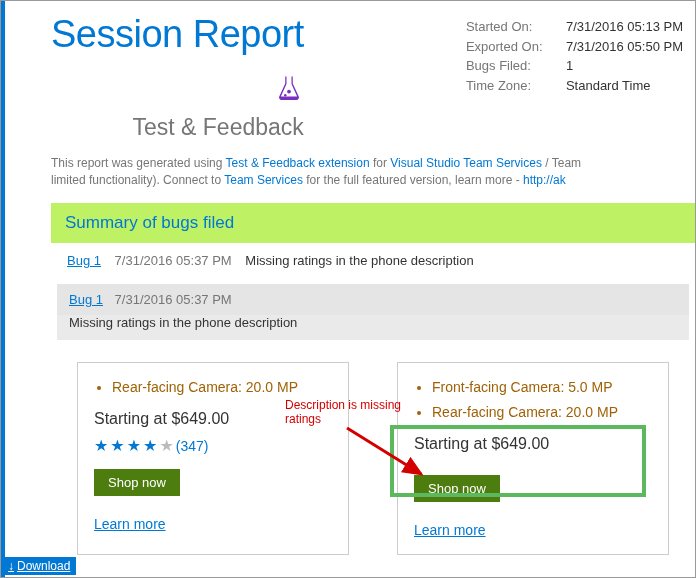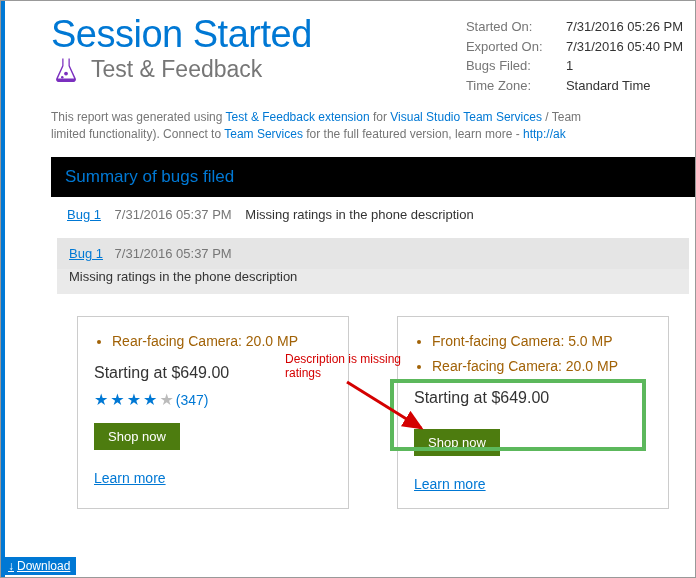--- a/index.html
+++ b/index.html
@@ -38,39 +38,40 @@
     margin-right: 12px;
     margin-top: 4px;
     font-size: 13px;
     color: #333;
   }
   .meta-row { display: flex; line-height: 1.5; align-items: center; }
   .meta-label { color: #767676; width: 100px; }
   .meta-val { }
   .subtitle-row {
     display: flex;
-    align-items: flex-start;
-    margin-top: 0;
+    align-items: flex-end;
+    margin-top: 18px;
     gap: 10px;
+    flex-direction: column;
   }
   .flask-icon svg { display: block; }
   .subtitle {
     font-size: 23px;
     font-weight: 300;
     color: #767676;
   }
   .intro {
     margin-top: 14px;
     font-size: 12px;
     color: #767676;
     line-height: 1.4;
   }
   .intro a { color: #0078d4; text-decoration: none; }
   .section-head {
-    background: #000000;
+    background: #bef264;
     margin-top: 14px;
     padding: 10px 14px;
     font-size: 17px;
     font-weight: 400;
     color: #0078d4;
   }
   .bug-summary {
     padding: 10px 16px;
     font-size: 13px;
   }
@@ -172,40 +173,40 @@
   }
 </style>
 </head>
 <body>
 
 <div class="accent-bar"></div>
 
 <div class="content">
   <div class="top-row">
     <div>
-      <div class="title">Session Started</div>
+      <div class="title">Session Report</div>
       <div class="subtitle-row">
         <span class="flask-icon">
           <svg width="30" height="30" viewBox="0 0 24 24">
             <path fill="#7b2fbf" d="M9 2v5.5L4.2 18c-.6 1.3.4 2.8 1.8 2.8h12c1.4 0 2.4-1.5 1.8-2.8L15 7.5V2h-1v6l4.5 10H5.5L10 8V2H9z"></path>
             <circle fill="#7b2fbf" cx="12" cy="14" r="1.5"></circle>
             <circle fill="#7b2fbf" cx="9" cy="17" r="1"></circle>
           </svg>
         </span>
         <span class="subtitle">Test &amp; Feedback</span>
       </div>
     </div>
     <div class="meta">
       <div class="meta-row">
         <span class="meta-label">Started On:</span>
-        <span class="meta-val">7/31/2016 05:26 PM</span>
+        <span class="meta-val">7/31/2016 05:13 PM</span>
       </div>
       <div class="meta-row">
         <span class="meta-label">Exported On:</span>
-        <span class="meta-val">7/31/2016 05:40 PM</span>
+        <span class="meta-val">7/31/2016 05:50 PM</span>
       </div>
       <div class="meta-row">
         <span class="meta-label">Bugs Filed:</span>
         <span class="meta-val">1</span>
       </div>
       <div class="meta-row">
         <span class="meta-label">Time Zone:</span>
         <span class="meta-val">Standard Time</span>
       </div>
     </div>

